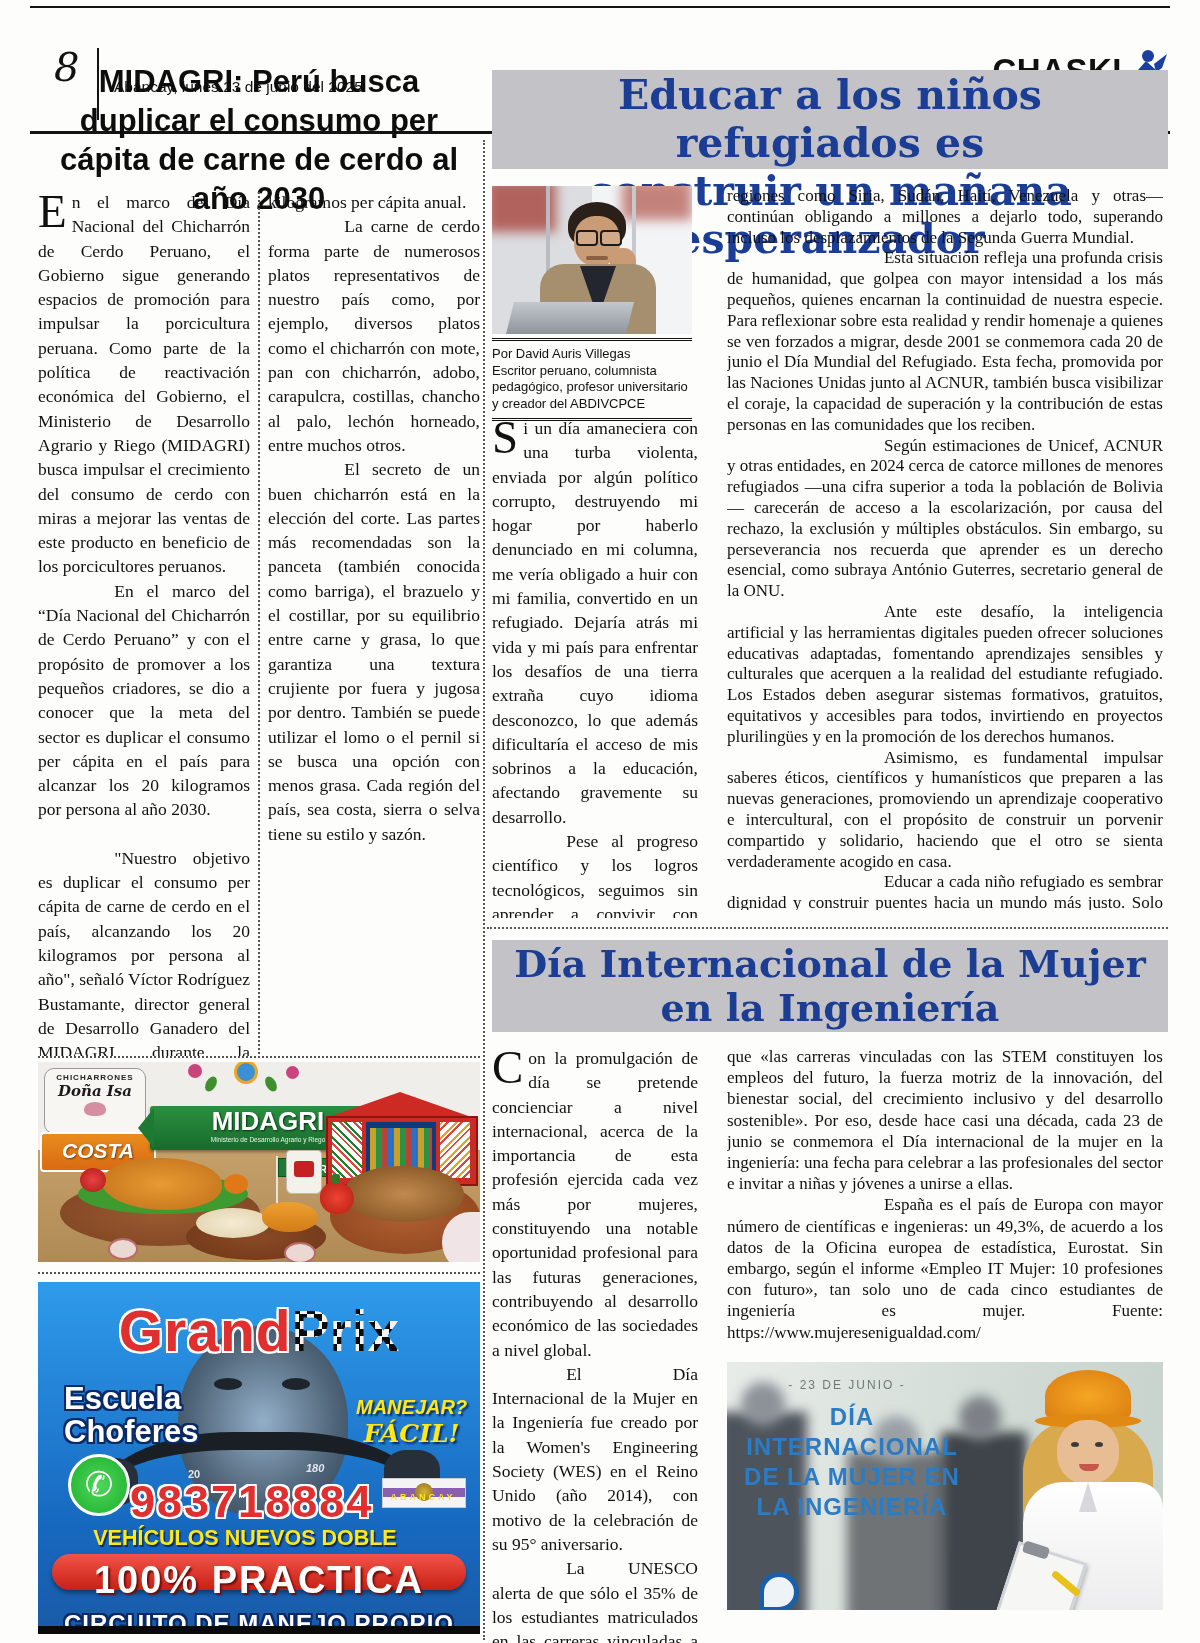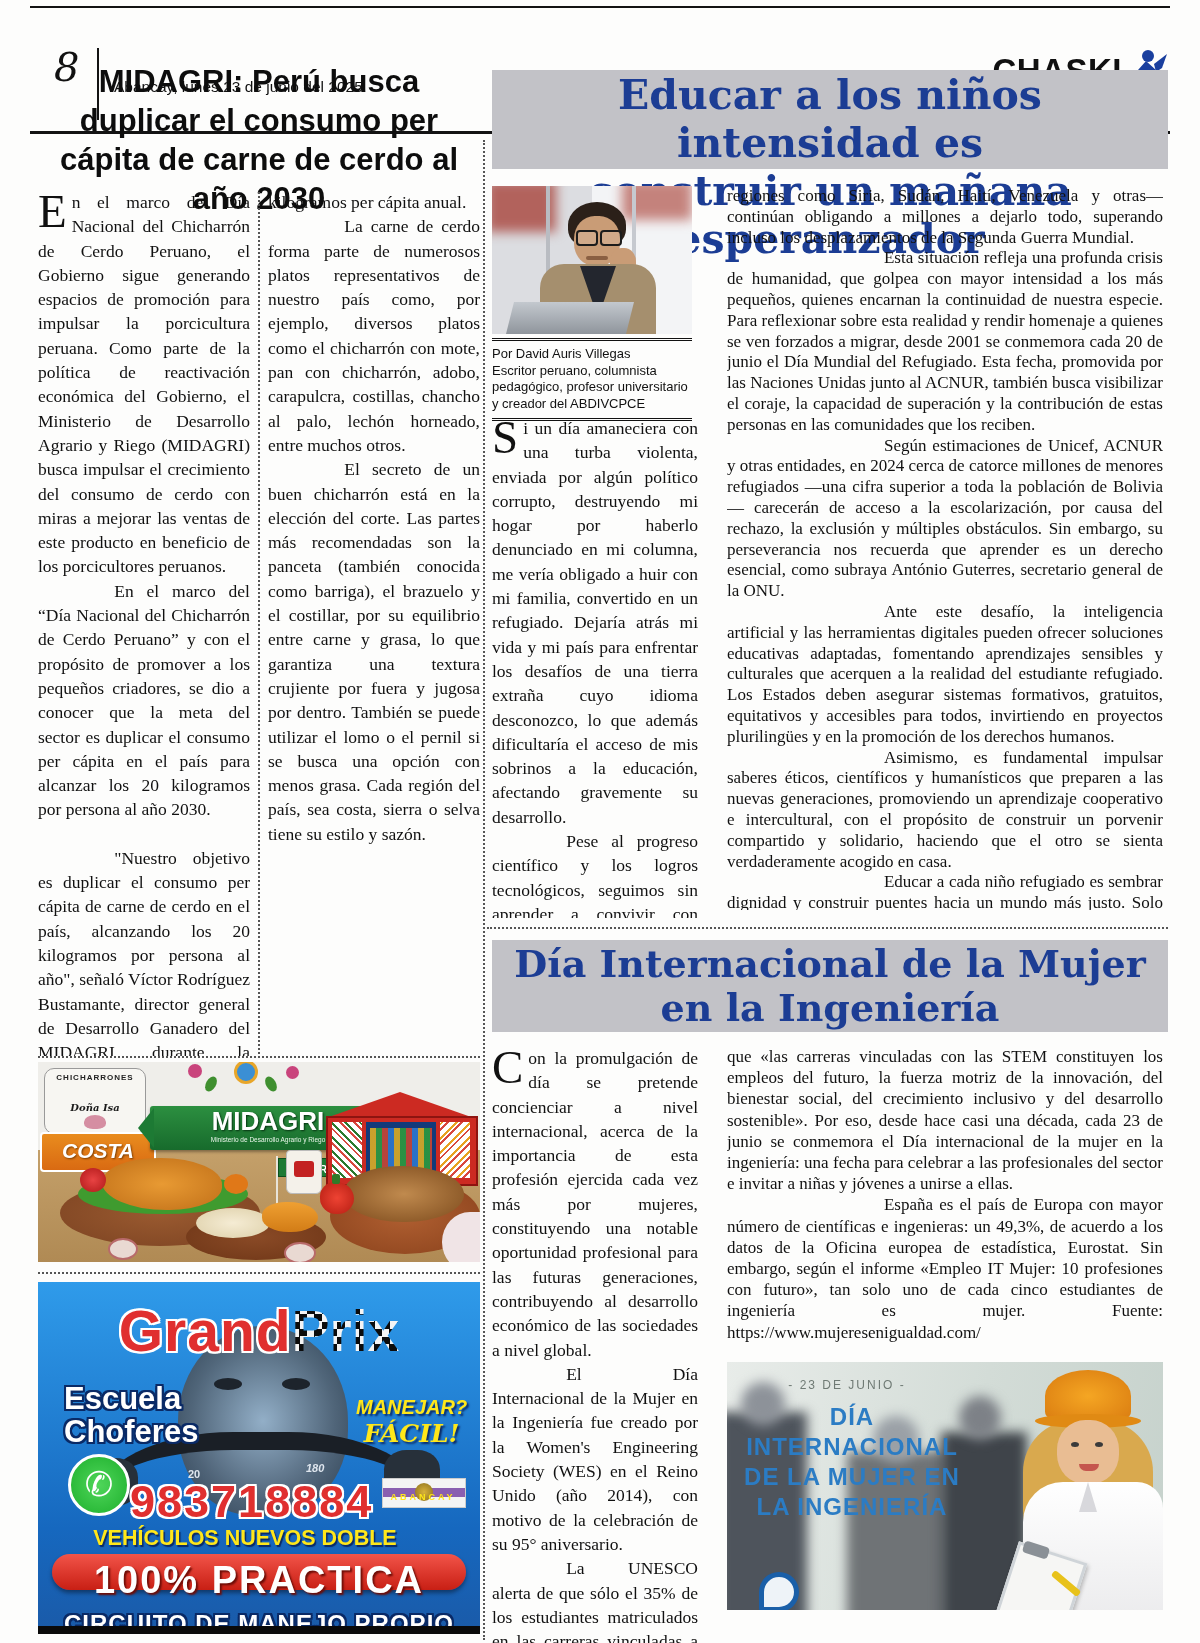--- a/index.html
+++ b/index.html
@@ -97,21 +97,21 @@
   <div class="collage">
 
     <div class="sh" style="left:150px;top:2px;width:14px;height:14px;border-radius:50%;background:#c9447c;"></div>
     <div class="sh" style="left:196px;top:-2px;width:18px;height:18px;border-radius:50%;background:#3b8fd4;border:3px solid #e8a62a;"></div>
     <div class="sh" style="left:248px;top:4px;width:13px;height:13px;border-radius:50%;background:#c9447c;"></div>
     <div class="sh" style="left:168px;top:14px;width:10px;height:16px;background:#3f8f2f;border-radius:50%;transform:rotate(30deg);"></div>
     <div class="sh" style="left:228px;top:14px;width:10px;height:16px;background:#3f8f2f;border-radius:50%;transform:rotate(-30deg);"></div>
 
     <div class="sh" style="left:6px;top:6px;width:100px;height:64px;background:#f7f6f2;border-radius:10px;border:1px solid #999;text-align:center;overflow:hidden;">
       <div style="font-family:'Liberation Sans',sans-serif;font-size:8px;font-weight:bold;letter-spacing:1px;color:#222;margin-top:4px;">CHICHARRONES</div>
-      <div style="font-family:'DejaVu Serif',serif;font-style:italic;font-size:10px;font-weight:bold;color:#1b1b1b;margin-top:20px;">Doña Isa</div>
+      <div style="font-family:'DejaVu Serif',serif;font-style:italic;font-size:15px;font-weight:bold;color:#1b1b1b;">Doña Isa</div>
       <div style="margin:2px auto 0;width:22px;height:14px;background:#d58ea2;border-radius:50% 50% 40% 40%;"></div>
     </div>
 
     <div class="sh" style="left:2px;top:70px;width:112px;height:36px;background:linear-gradient(#e98c1e,#d96a12);border:2px solid #fff;border-radius:4px;text-align:center;">
       <span class="lbl" style="font-size:21px;font-style:italic;line-height:34px;text-shadow:1px 1px 2px #7a3c00;">COSTA</span>
     </div>
 
     <div class="sh" style="left:112px;top:44px;width:236px;height:44px;background:linear-gradient(#2c8f40,#176b2c);border-radius:3px;text-align:center;box-shadow:0 2px 3px rgba(0,0,0,.35);">
       <div class="lbl" style="font-size:26px;line-height:30px;text-shadow:1px 1px 2px #053311;">MIDAGRI</div>
       <div style="font-family:'Liberation Sans',sans-serif;font-size:6.5px;color:#eaf6ea;">Ministerio de Desarrollo Agrario y Riego</div>
@@ -197,21 +197,21 @@
 
     <div class="sh" style="left:0;top:244px;width:414px;text-align:center;font-size:21.5px;font-weight:900;color:#ffe71a;text-shadow:1.5px 1.5px 1px #0a2a66;">VEHÍCULOS NUEVOS DOBLE COMANDO</div>
     <div class="sh" style="left:14px;top:272px;width:414px;height:36px;background:linear-gradient(#f25449,#c81f14);border-radius:26px;box-shadow:0 3px 4px rgba(0,0,0,.4);text-align:center;">
       <span style="font-size:38px;font-weight:900;color:#fff;line-height:52px;text-shadow:2px 2px 2px #6e0d07;letter-spacing:2px;">100% PRACTICA</span>
     </div>
     <div class="sh outline-n" style="left:0;top:328px;width:442px;text-align:center;font-size:24px;font-weight:900;color:#fff;letter-spacing:1px;">CIRCUITO DE MANEJO PROPIO</div>
     <div class="sh" style="left:0;top:344px;width:442px;height:8px;background:#0a0a0a;"></div>
   </div>
 
   <div class="banner" style="top:70px;height:98px;font-size:41px;line-height:48px;padding-top:1px;">
-    <div>Educar a los niños intensidad es</div>
+    <div>Educar a los niños refugiados es</div>
     <div>construir un mañana esperanzador</div>
   </div>
 
   <div class="photo-auth">
     <div class="sh" style="left:0;top:0;width:100px;height:148px;background:#dcdde1;"></div>
     <div class="sh" style="left:100px;top:0;width:100px;height:148px;background:#f3f4f6;"></div>
     <div class="sh blur" style="left:-6px;top:-6px;width:70px;height:52px;background:#b2625c;"></div>
     <div class="sh blur" style="left:130px;top:-6px;width:70px;height:40px;background:#c4827c;"></div>
     <div class="sh" style="left:54px;top:0;width:4px;height:148px;background:#b9bcc2;"></div>
     <div class="sh" style="left:140px;top:0;width:4px;height:148px;background:#c6c9cf;"></div>

